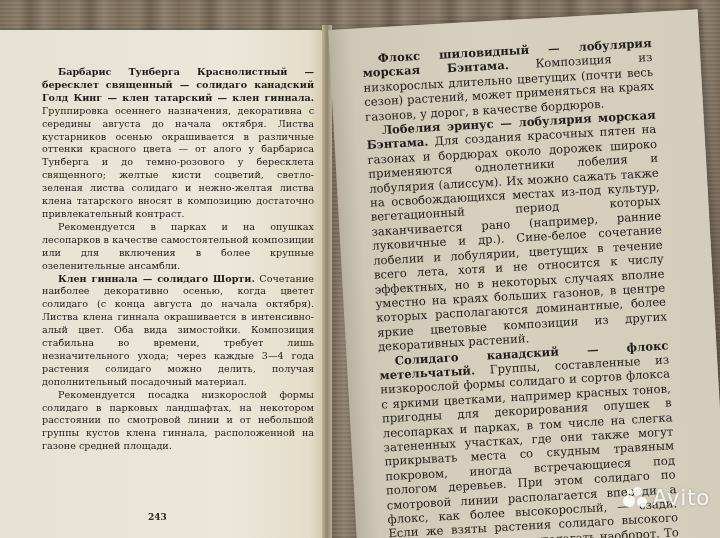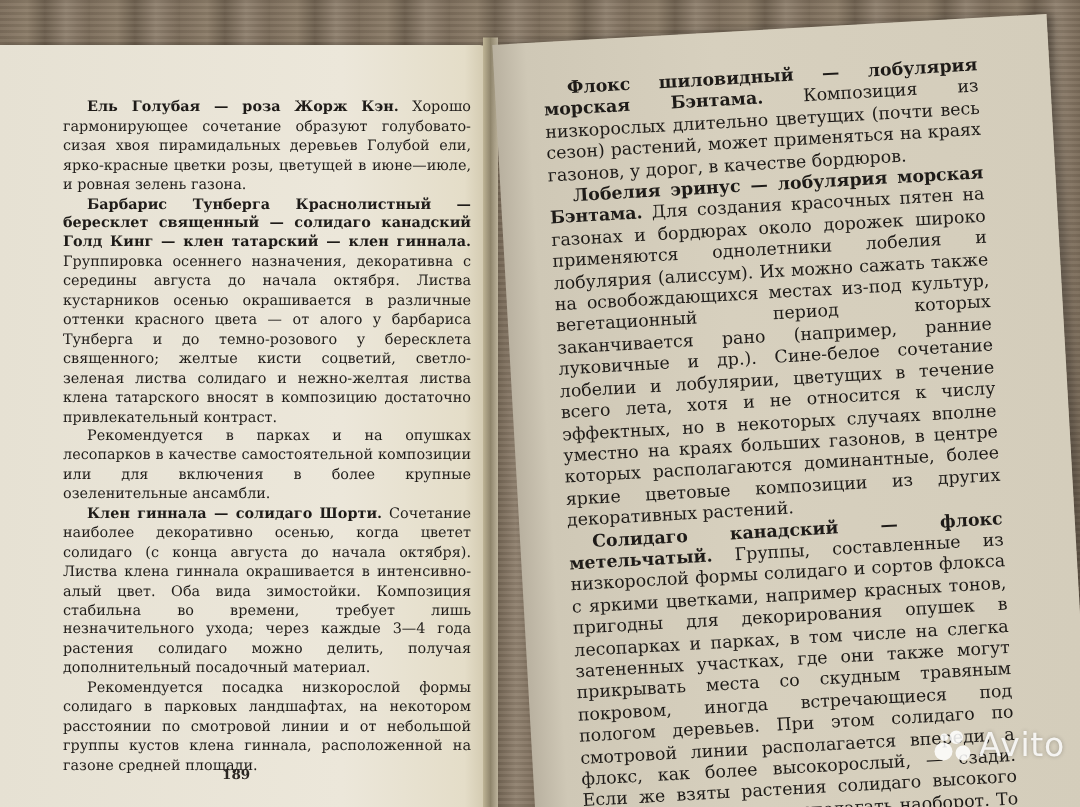--- a/index.html
+++ b/index.html
@@ -54,28 +54,27 @@
   .watermark .dots { position: relative; width: 26px; height: 22px; }
   .watermark .dots span { position: absolute; border-radius: 50%; background: rgba(255,255,255,0.85); }
 </style>
 </head>
 <body>
 
 <div class="carpet-noise"></div>
 
 <div class="page-left">
   <div class="col col-left" style="top:36px;">
-    <p><b>Ель Голубая — роза Жорж Кэн.</b><span> Хорошо гармонирующее сочетание образуют голубовато-сизая хвоя пирамидальных деревьев Голубой ели, ярко-красные цветки розы, цветущей в июне—июле, и ровная зелень газона.</span></p>
     <p><b>Барбарис Тунберга Краснолистный — бересклет священный — солидаго канадский Голд Кинг — клен татарский — клен гиннала.</b><span> Группировка осеннего назначения, декоративна с середины августа до начала октября. Листва кустарников осенью окрашивается в различные оттенки красного цвета — от алого у барбариса Тунберга и до темно-розового у бересклета священного; желтые кисти соцветий, светло-зеленая листва солидаго и нежно-желтая листва клена татарского вносят в композицию достаточно привлекательный контраст.</span></p>
     <p><b></b><span>Рекомендуется в парках и на опушках лесопарков в качестве самостоятельной композиции или для включения в более крупные озеленительные ансамбли.</span></p>
     <p><b>Клен гиннала — солидаго Шорти.</b><span> Сочетание наиболее декоративно осенью, когда цветет солидаго (с конца августа до начала октября). Листва клена гиннала окрашивается в интенсивно-алый цвет. Оба вида зимостойки. Композиция стабильна во времени, требует лишь незначительного ухода; через каждые 3—4 года растения солидаго можно делить, получая дополнительный посадочный материал.</span></p>
     <p><b></b><span>Рекомендуется посадка низкорослой формы солидаго в парковых ландшафтах, на некотором расстоянии по смотровой линии и от небольшой группы кустов клена гиннала, расположенной на газоне средней площади.</span></p>
 
   </div>
-  <div class="page-number" style="top:482px;">189</div>
+  <div class="page-number" style="top:482px;">243</div>
 </div>
 
 <div class="gutter"></div>
 
 <div class="page-right-wrap">
   <div class="page-right">
     <div class="col col-right" style="top:24px;">
       <p><b>Флокс шиловидный — лобулярия морская Бэнтама.</b><span> Композиция из низкорослых длительно цветущих (почти весь сезон) растений, может применяться на краях газонов, у дорог, в качестве бордюров.</span></p>
       <p><b>Лобелия эринус — лобулярия морская Бэнтама.</b><span> Для создания красочных пятен на газонах и бордюрах около дорожек широко применяются однолетники лобелия и лобулярия (алиссум). Их можно сажать также на освобождающихся местах из-под культур, вегетационный период которых заканчивается рано (например, ранние луковичные и др.). Сине-белое сочетание лобелии и лобулярии, цветущих в течение всего лета, хотя и не относится к числу эффектных, но в некоторых случаях вполне уместно на краях больших газонов, в центре которых располагаются доминантные, более яркие цветовые композиции из других декоративных растений.</span></p>
       <p><b>Солидаго канадский — флокс метельчатый.</b><span> Группы, составленные из низкорослой формы солидаго и сортов флокса с яркими цветками, например красных тонов, пригодны для декорирования опушек в лесопарках и парках, в том числе на слегка затененных участках, где они также могут прикрывать места со скудным травяным покровом, иногда встречающиеся под пологом деревьев. При этом солидаго по смотровой линии располагается впереди, а флокс, как более высокорослый, — сзади. Если же взяты растения солидаго высокого сорта, то их следует располагать наоборот. То же самое декоративное назначение выполняют посадки солидаго в сочетании с теневыносливыми кустарниками, например калиной обыкновенной и другими.</span></p>

